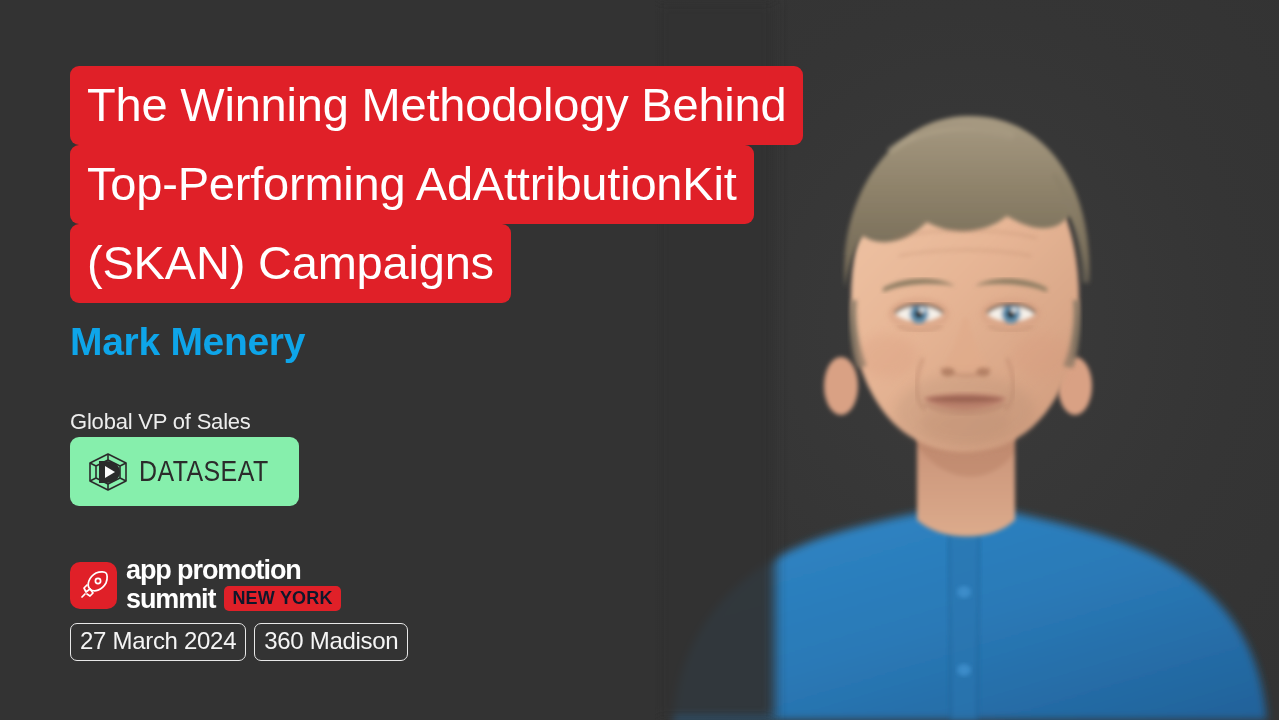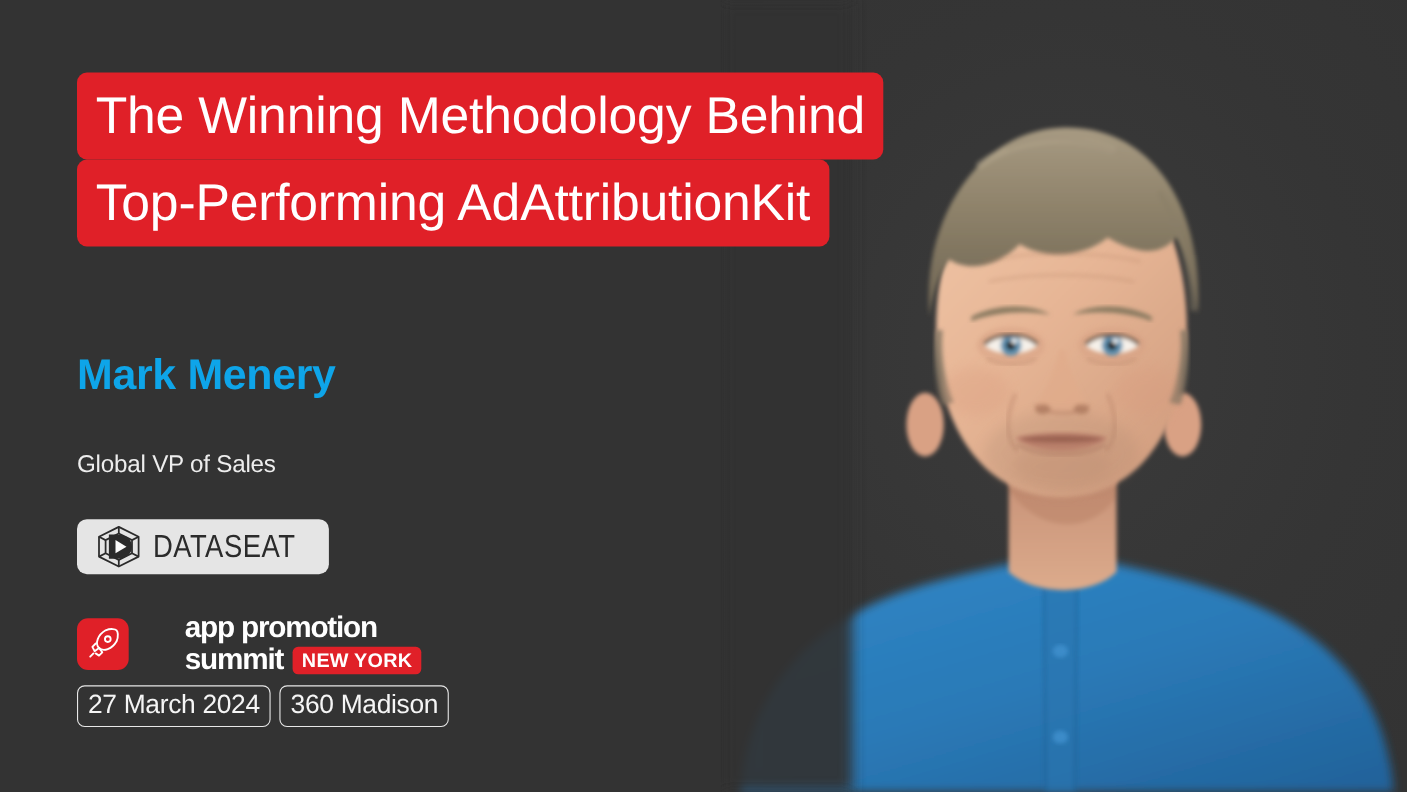--- a/index.html
+++ b/index.html
@@ -65,24 +65,24 @@
     color: #EDEDED;
     letter-spacing: -0.2px;
     white-space: nowrap;
     z-index: 5;
   }
 
   
   #company-badge {
     position: absolute;
     left: 70px;
-    top: 472px;
+    top: 437px;
     width: 229px;
-    height: 50px;
-    background: #e5e5e5;
+    height: 69px;
+    background: #86efac;
     border-radius: 9px;
     display: flex;
     align-items: center;
     gap: 9px;
     padding-left: 16px;
     z-index: 5;
   }
   #company-mark { width: 44px; height: 40px; flex: none; }
   #company-name {
     font-size: 29px;
@@ -114,33 +114,32 @@
     align-items: center;
     justify-content: center;
   }
   #event-wordmark {
     display: flex;
     flex-direction: column;
     gap: 1px;
   }
   .event-line {
     display: flex;
-    align-items: flex-end;
+    align-items: flex-start;
     gap: 9px;
     font-size: 27px;
     font-weight: 700;
     color: #FFFFFF;
     letter-spacing: -1.1px;
     line-height: 1.02;
     white-space: nowrap;
-    margin-left: 42px;
   }
   #city-badge {
     background: #E02028;
-    color: #ffffff;
+    color: #0f172a;
     font-size: 18px;
     font-weight: 700;
     letter-spacing: 0.2px;
     border-radius: 5px;
     padding: 3px 8px 4px 8px;
     line-height: 1;
   }
 
   
   #info-row {
@@ -311,20 +310,21 @@
       <ellipse cx="232" cy="356" rx="30" ry="22" fill="#d89a7d" opacity="0.28" filter="url(#softenMore)"></ellipse>
       <ellipse cx="388" cy="356" rx="30" ry="22" fill="#d89a7d" opacity="0.28" filter="url(#softenMore)"></ellipse>
 
       <path d="M 0 0 L 120 0 L 120 720 L 0 720 Z" fill="#333333" opacity="0.92" filter="url(#softenMore)"></path>
     </svg>
   </div>
 
   <div id="title-block">
     <span class="title-line">The Winning Methodology Behind</span>
     <span class="title-line">Top-Performing AdAttributionKit</span>
+    <span class="title-line">(SKAN) Campaigns</span>
   </div>
 
   <div id="speaker-name">Mark Menery</div>
   <div id="speaker-role">Global VP of Sales</div>
 
   <div id="company-badge">
     <span id="company-mark">
       <svg width="44" height="40" viewBox="0 0 44 40" xmlns="http://www.w3.org/2000/svg">
         <g fill="none" stroke="#2B2B2B" stroke-width="1.6" stroke-linejoin="round">
           <polygon points="22,2 40,11 40,29 22,38 4,29 4,11"></polygon>

